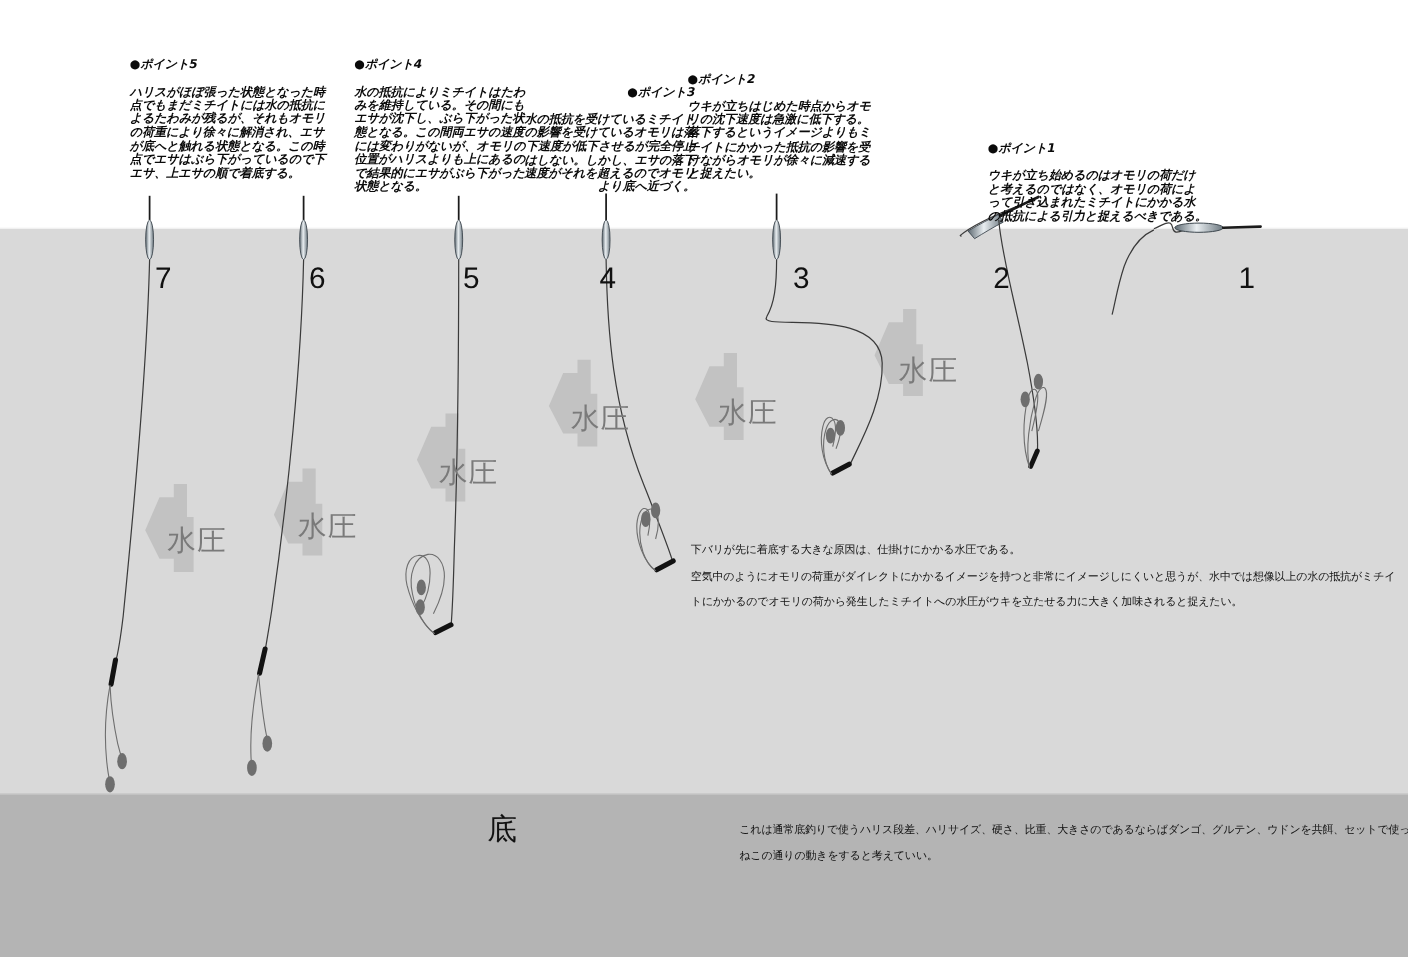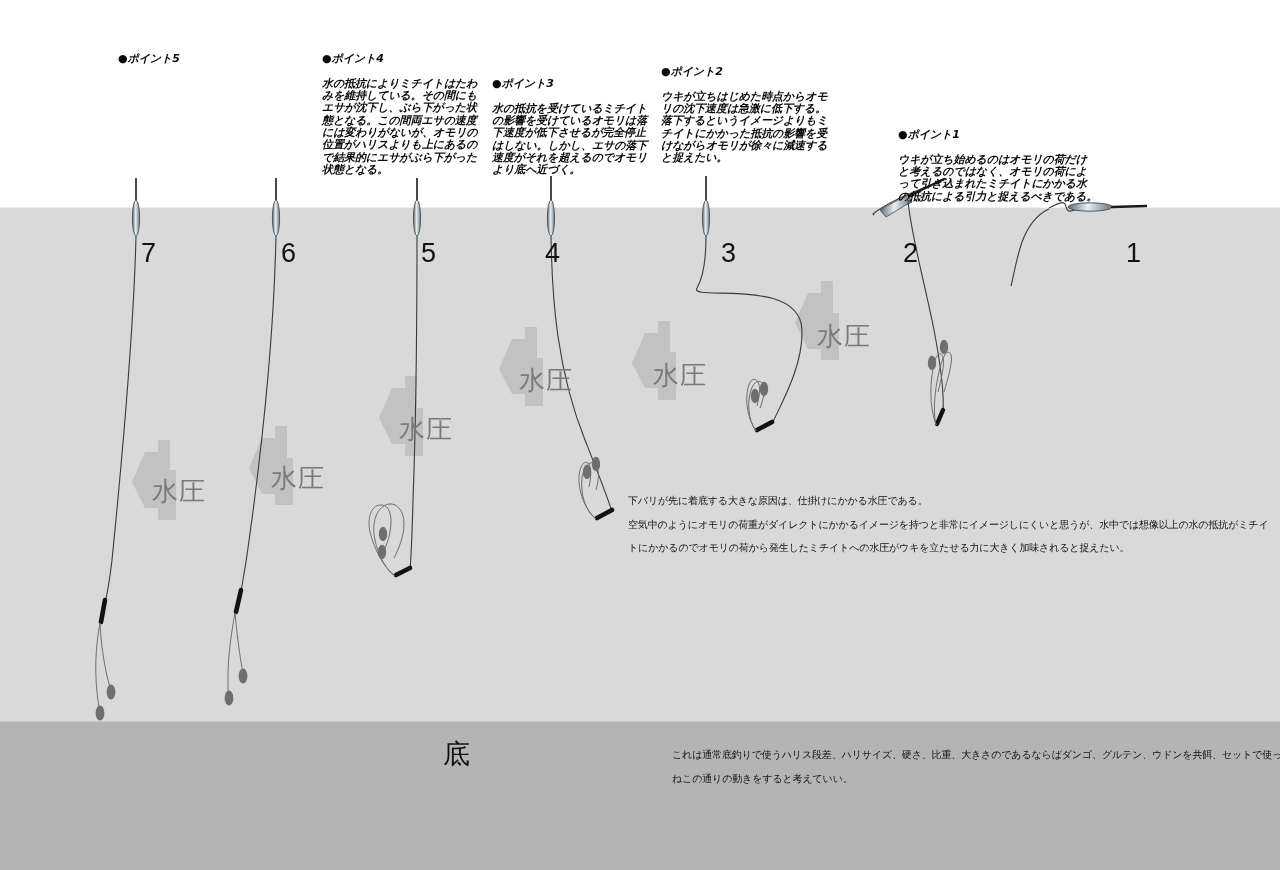--- a/index.html
+++ b/index.html
@@ -185,33 +185,34 @@
 
   <div class="wp-label" style="left:152px;top:474px;">水圧</div>
   <div class="wp-label" style="left:271px;top:461px;">水圧</div>
   <div class="wp-label" style="left:399px;top:412px;">水圧</div>
   <div class="wp-label" style="left:519px;top:363px;">水圧</div>
   <div class="wp-label" style="left:653px;top:358px;">水圧</div>
   <div class="wp-label" style="left:817px;top:319px;">水圧</div>
 
   <div class="note" style="left:118px;top:41px;width:180px;">
     <span class="hd">●ポイント5</span>
+    <span>ハリスがほぼ張った状態となった時点でもまだミチイトには水の抵抗によるたわみが残るが、それもオモリの荷重により徐々に解消され、エサが底へと触れる状態となる。この時点でエサはぶら下がっているので下エサ、上エサの順で着底する。</span>
   </div>
 
   <div class="note" style="left:322px;top:41px;width:160px;">
     <span class="hd">●ポイント4</span>
     <span>水の抵抗によりミチイトはたわみを維持している。その間にもエサが沈下し、ぶら下がった状態となる。この間両エサの速度には変わりがないが、オモリの位置がハリスよりも上にあるので結果的にエサがぶら下がった状態となる。</span>
   </div>
 
-  <div class="note" style="left:492px;top:66px;width:160px;">
+  <div class="note" style="left:472px;top:66px;width:160px;text-align:right;">
     <span class="hd">●ポイント3</span>
     <span>水の抵抗を受けているミチイトの影響を受けているオモリは落下速度が低下させるが完全停止はしない。しかし、エサの落下速度がそれを超えるのでオモリより底へ近づく。</span>
   </div>
 
-  <div class="note" style="left:661px;top:54px;width:170px;">
+  <div class="note" style="left:625px;top:54px;width:170px;">
     <span class="hd">●ポイント2</span>
     <span>ウキが立ちはじめた時点からオモリの沈下速度は急激に低下する。落下するというイメージよりもミチイトにかかった抵抗の影響を受けながらオモリが徐々に減速すると捉えたい。</span>
   </div>
 
   <div class="note" style="left:898px;top:117px;width:200px;">
     <span class="hd">●ポイント1</span>
     <span>ウキが立ち始めるのはオモリの荷だけと考えるのではなく、オモリの荷によって引き込まれたミチイトにかかる水の抵抗による引力と捉えるべきである。</span>
   </div>
 
   <div id="bottom-label">底</div>

